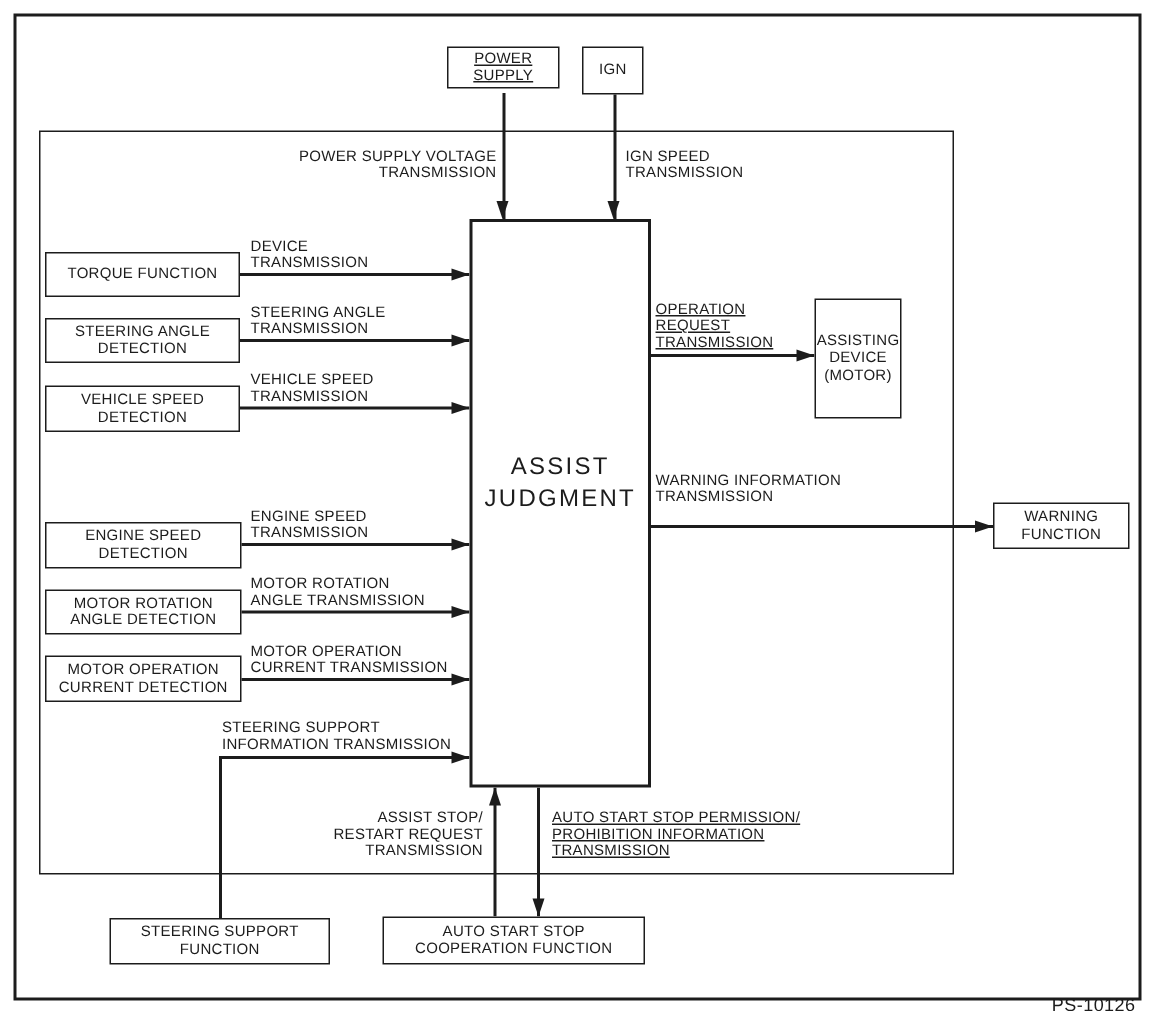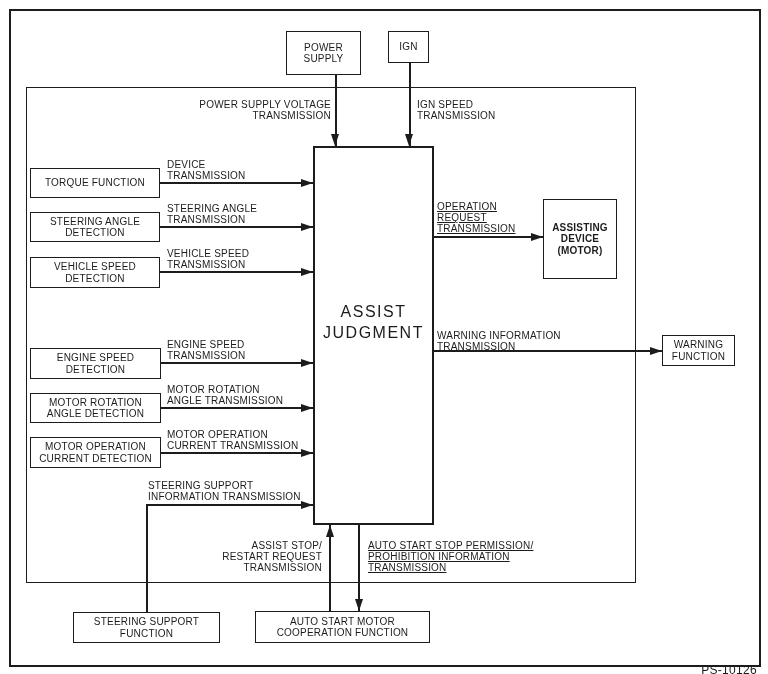--- a/index.html
+++ b/index.html
@@ -96,30 +96,30 @@
 TRANSMISSION</div>
   <div class="lbl" style="left:167px;top:384px;">MOTOR ROTATION
 ANGLE TRANSMISSION</div>
   <div class="lbl" style="left:167px;top:429px;">MOTOR OPERATION
 CURRENT TRANSMISSION</div>
   <div class="lbl" style="left:148px;top:480px;">STEERING SUPPORT
 INFORMATION TRANSMISSION</div>
   <div class="lbl" style="left:437px;top:201px;text-decoration:underline;">OPERATION
 REQUEST
 TRANSMISSION</div>
-  <div class="lbl" style="left:437px;top:330px;">WARNING INFORMATION
+  <div class="lbl" style="left:437px;top:315px;">WARNING INFORMATION
 TRANSMISSION</div>
   <div class="lbl r" style="left:172px;top:540px;width:150px;">ASSIST STOP/
 RESTART REQUEST
 TRANSMISSION</div>
   <div class="lbl" style="left:368px;top:540px;text-decoration:underline;">AUTO START STOP PERMISSION/
 PROHIBITION INFORMATION
 TRANSMISSION</div>
 
-  <div class="box" style="left:286px;top:31px;width:75px;height:44px;">
+  <div class="box" style="left:298px;top:31px;width:75px;height:28px;text-decoration:underline;">
       <span>POWER
 SUPPLY</span>
     </div>
   <div class="box" style="left:388px;top:31px;width:41px;height:32px;">
       <span>IGN</span>
     </div>
 
   <div class="box box-main" style="left:313px;top:146px;width:121px;height:379px;">
       <span>ASSIST
 JUDGMENT</span>
@@ -142,34 +142,34 @@
     </div>
   <div class="box" style="left:30px;top:393px;width:131px;height:30px;">
       <span>MOTOR ROTATION
 ANGLE DETECTION</span>
     </div>
   <div class="box" style="left:30px;top:437px;width:131px;height:31px;">
       <span>MOTOR OPERATION
 CURRENT DETECTION</span>
     </div>
 
-  <div class="box" style="left:543px;top:199px;width:74px;height:80px;font-weight:bold;">
+  <div class="box" style="left:543px;top:199px;width:58px;height:80px;">
       <span>ASSISTING
 DEVICE
 (MOTOR)</span>
     </div>
-  <div class="box" style="left:662px;top:335px;width:73px;height:31px;">
+  <div class="box" style="left:662px;top:335px;width:91px;height:31px;">
       <span>WARNING
 FUNCTION</span>
     </div>
 
   <div class="box" style="left:73px;top:612px;width:147px;height:31px;">
       <span>STEERING SUPPORT
 FUNCTION</span>
     </div>
   <div class="box" style="left:255px;top:611px;width:175px;height:32px;">
-      <span>AUTO START MOTOR
+      <span>AUTO START STOP
 COOPERATION FUNCTION</span>
     </div>
 
   <div class="code" style="left:607px;top:663px;width:150px;">PS-10126</div>
 
 </div>
 
 </body></html>

